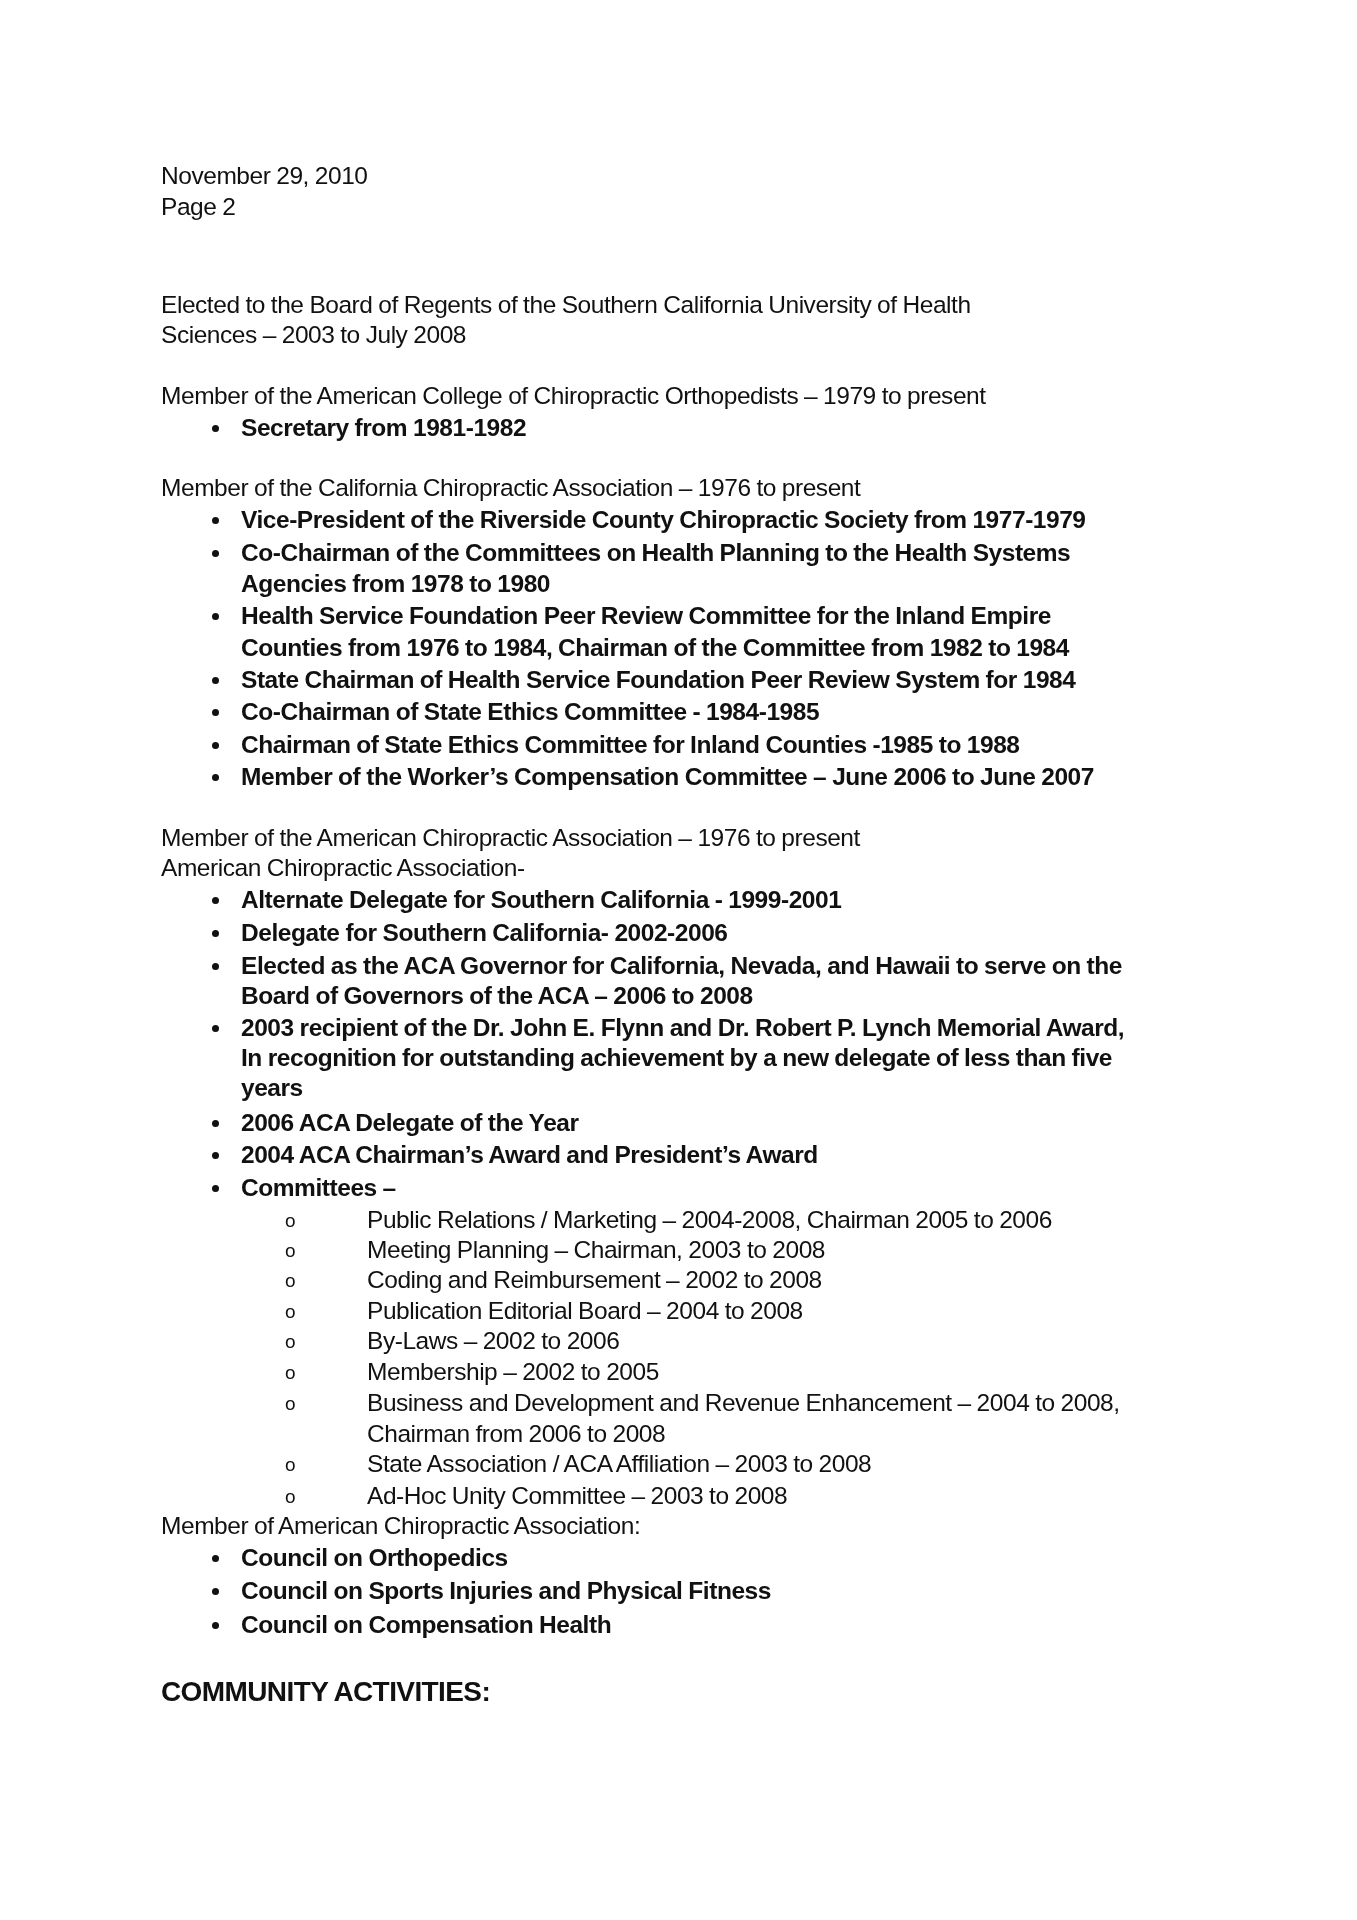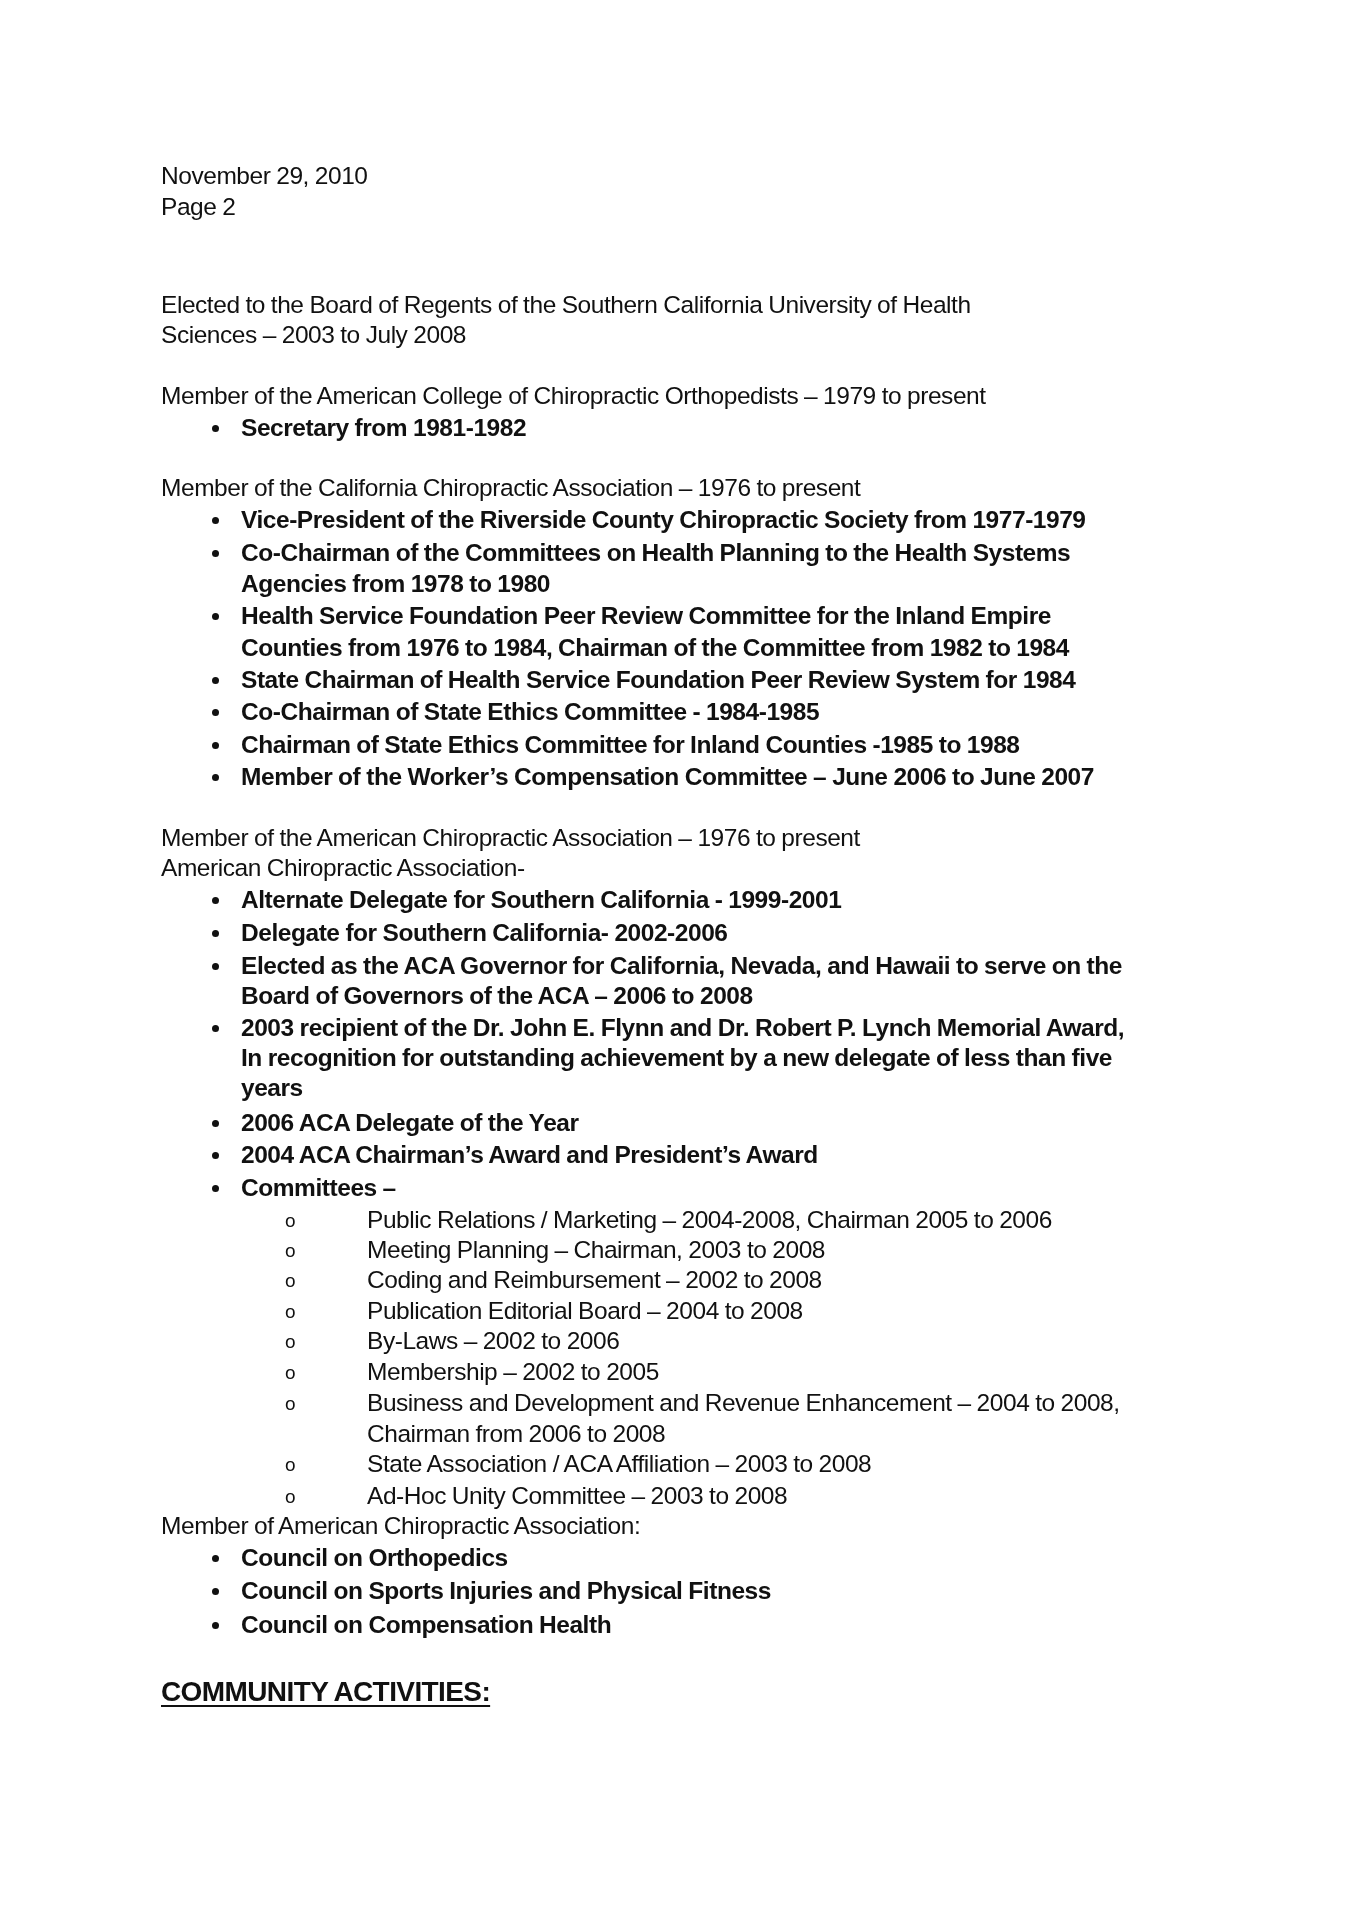--- a/index.html
+++ b/index.html
@@ -71,21 +71,20 @@
       position: absolute;
       left: 160px;
       top: 0;
       margin-left: 46px;
     }
     .heading {
       position: absolute;
       left: 0;
       font-weight: bold;
       font-size: 28px;
-      text-decoration: underline;
       text-decoration-thickness: 2px;
       text-underline-offset: 4px;
       letter-spacing: -0.6px;
       white-space: nowrap;
     }
   </style>
 </head>
 <body>
 
 <div class="page">

